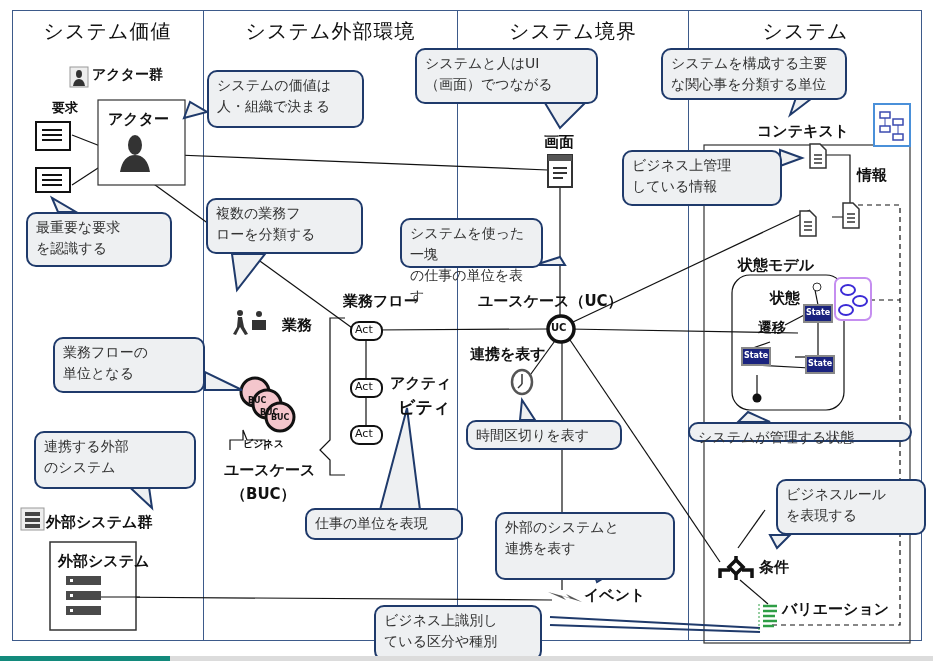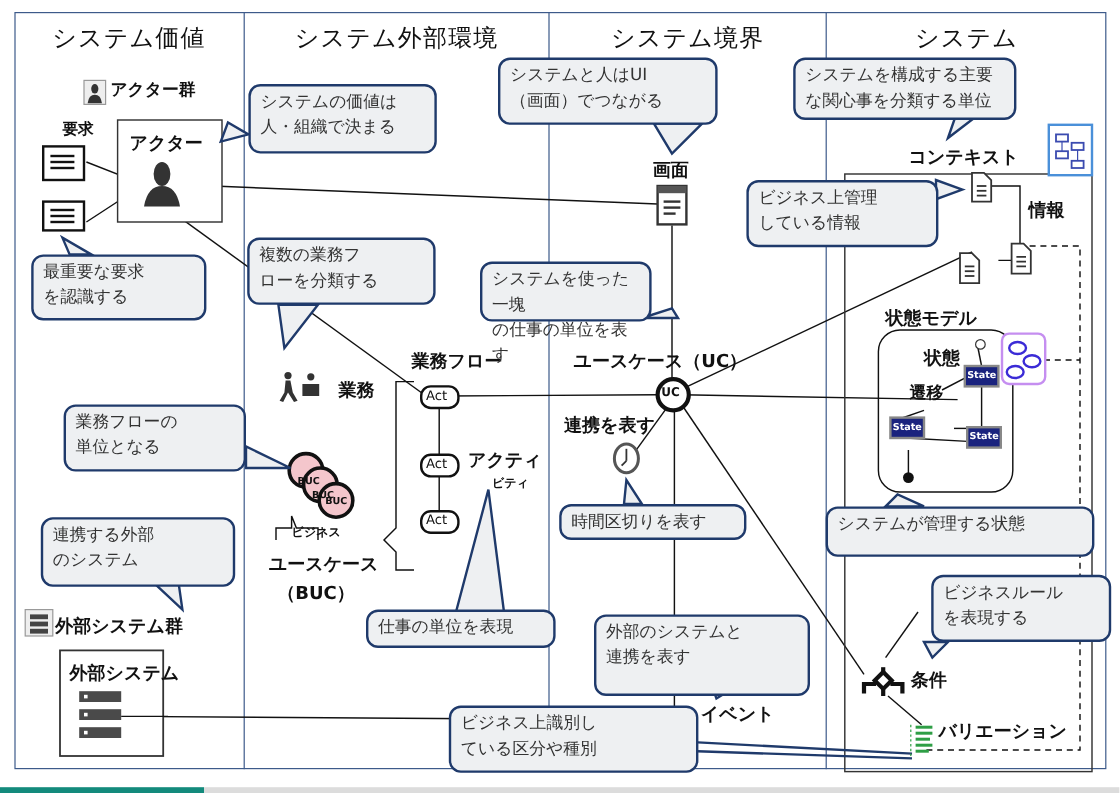--- a/index.html
+++ b/index.html
@@ -247,21 +247,21 @@
 <div class="label" style="left:92px;top:66px">アクター群</div>
 <div class="label" style="left:108px;top:110px;font-size:15px">アクター</div>
 <div class="label" style="left:52px;top:99px;font-size:13px">要求</div>
 
 <div class="label" style="left:282px;top:316px;font-size:15px">業務</div>
 <div class="label" style="left:343px;top:292px;font-size:15px">業務フロー</div>
 <div class="label" style="left:355px;top:323px;font-size:11px;font-weight:normal">Act</div>
 <div class="label" style="left:355px;top:380px;font-size:11px;font-weight:normal">Act</div>
 <div class="label" style="left:355px;top:427px;font-size:11px;font-weight:normal">Act</div>
 <div class="label" style="left:390px;top:374px;font-size:15px">アクティ</div>
-<div class="label" style="left:410px;top:396px;font-size:10px">ビティ</div>
+<div class="label" style="left:398px;top:396px;font-size:17px">ビティ</div>
 <div class="label" style="left:243px;top:437px;font-size:10px">ビジネス</div>
 <div class="label" style="left:224px;top:461px;font-size:15px">ユースケース</div>
 <div class="label" style="left:231px;top:485px;font-size:15px">（BUC）</div>
 
 <div class="label" style="left:544px;top:133px;font-size:15px">画面</div>
 <div class="label" style="left:478px;top:292px;font-size:15px">ユースケース（UC）</div>
 <div class="label" style="left:551px;top:322px;font-size:10px">UC</div>
 <div class="label" style="left:470px;top:345px;font-size:15px">連携を表す</div>
 <div class="label" style="left:584px;top:586px;font-size:15px">イベント</div>
 
@@ -292,25 +292,25 @@
 （画面）でつながる</div>
 <div class="callout" style="left:400px;top:218px;width:143px;height:50px">システムを使った一塊
 の仕事の単位を表す</div>
 <div class="callout" style="left:661px;top:48px;width:186px;height:52px">システムを構成する主要
 な関心事を分類する単位</div>
 <div class="callout" style="left:622px;top:150px;width:160px;height:56px">ビジネス上管理
 している情報</div>
 <div class="callout" style="left:53px;top:337px;width:152px;height:56px">業務フローの
 単位となる</div>
 <div class="callout" style="left:466px;top:420px;width:156px;height:30px">時間区切りを表す</div>
-<div class="callout" style="left:688px;top:422px;width:224px;height:42px">システムが管理する状態</div>
+<div class="callout" style="left:688px;top:422px;width:224px;height:20px">システムが管理する状態</div>
 <div class="callout" style="left:34px;top:431px;width:162px;height:58px">連携する外部
 のシステム</div>
 <div class="callout" style="left:305px;top:508px;width:158px;height:32px">仕事の単位を表現</div>
 <div class="callout" style="left:495px;top:512px;width:180px;height:68px">外部のシステムと
 連携を表す</div>
 <div class="callout" style="left:776px;top:479px;width:150px;height:56px">ビジネスルール
 を表現する</div>
-<div class="callout" style="left:374px;top:588px;width:208px;height:56px">ビジネス上識別し
+<div class="callout" style="left:374px;top:605px;width:168px;height:56px">ビジネス上識別し
 ている区分や種別</div>
 
 <div class="bottom-bar-left"></div>
 <div class="bottom-bar-right"></div>
 
 </body></html>

